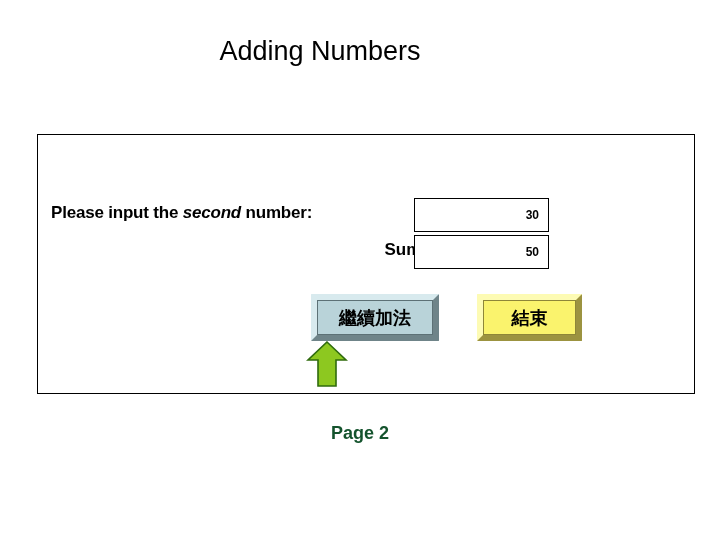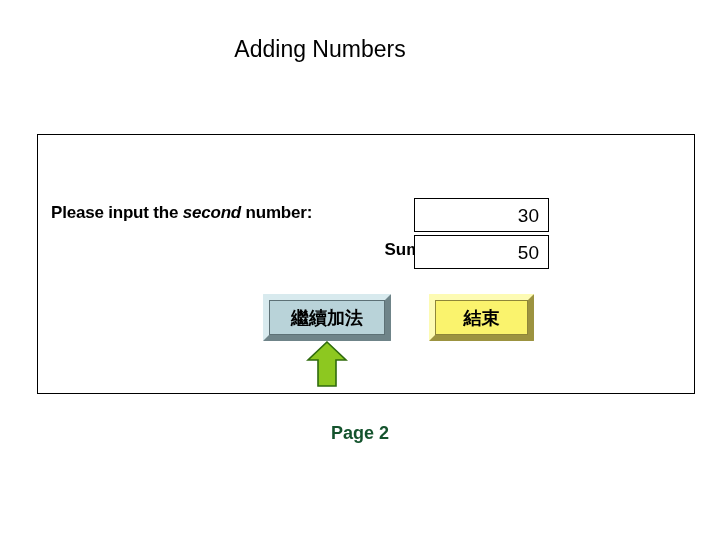--- a/index.html
+++ b/index.html
@@ -16,21 +16,21 @@
     color: #000000;
   }
 
   
   .slide-title {
     position: absolute;
     left: 0;
     top: 36px;
     width: 640px;
     text-align: center;
-    font-size: 23px;
+    font-size: 27px;
     font-weight: 400;
     letter-spacing: 0px;
     color: #000000;
     white-space: nowrap;
   }
 
   
   .panel {
     position: absolute;
     left: 37px;
@@ -91,33 +91,34 @@
     box-sizing: border-box;
     background: #ffffff;
   }
   .value-box.first { top: 63px; }
   .value-box.second { top: 100px; }
   .value-text {
     position: absolute;
     right: 9px;
     top: 50%;
     transform: translateY(-50%);
-    font-size: 19px;
-    font-weight: normal;
+    font-size: 12px;
+    font-weight: bold;
     line-height: 1;
   }
 
   
   .btn3d {
     position: absolute;
     box-sizing: border-box;
     display: flex;
     align-items: center;
     justify-content: center;
     cursor: pointer;
+    margin-left: 48px;
   }
   .btn3d .bevel-outer {
     position: absolute;
     inset: 0;
     box-sizing: border-box;
   }
   .btn3d .bevel-inner {
     position: absolute;
     inset: 6px;
     box-sizing: border-box;

